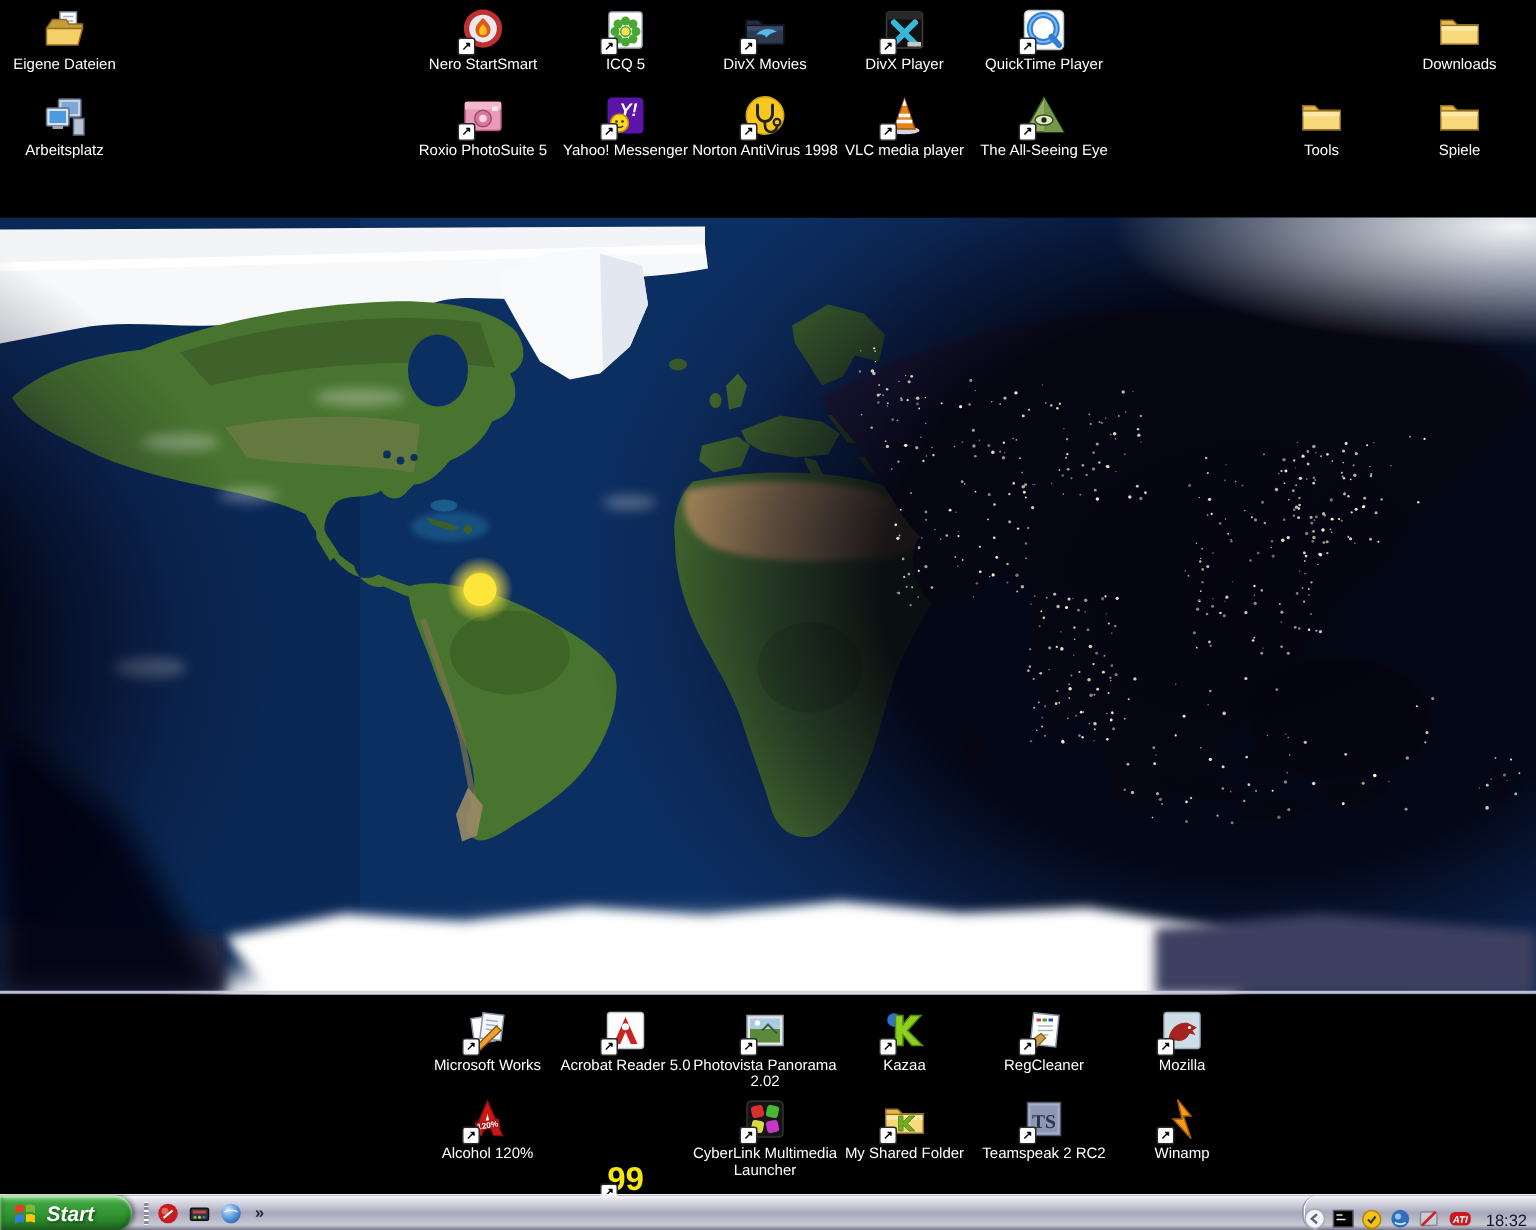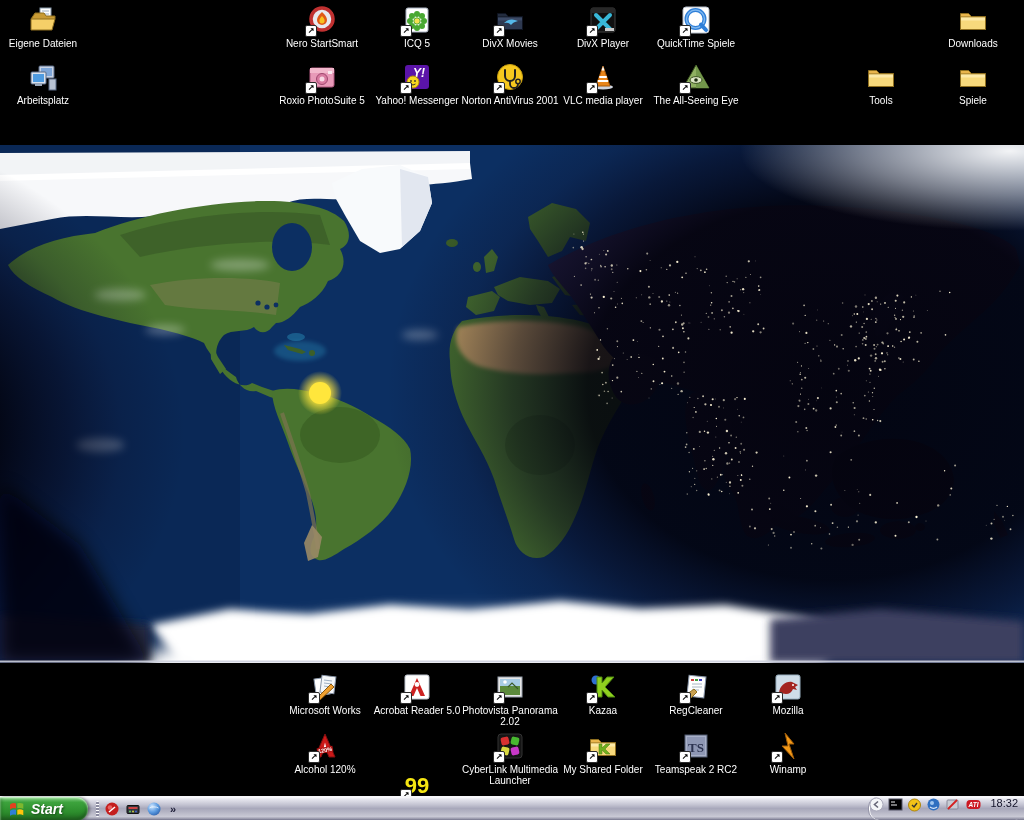--- a/index.html
+++ b/index.html
@@ -17,21 +17,21 @@
     background:linear-gradient(180deg,#fdfdfe 0%,#e8e8f0 8%,#c6c6d4 32%,#a8a8bb 50%,#b2b2c2 62%,#c9c9d5 85%,#9b9bad 94%,#73738a 100%);
     border-top:1px solid #f6f6fa;display:flex;align-items:center;}
   .start-btn{height:24px;min-width:88px;display:flex;align-items:center;gap:5px;padding:0 0 0 8px;box-sizing:border-box;
     background:linear-gradient(180deg,#8fd48f 0%,#3da33d 22%,#2e8f2e 60%,#227022 100%);
     border-radius:0 12px 12px 0;box-shadow:inset 0 1px 2px #d6ffd6,inset 0 -3px 4px #1c551c,2px 0 3px rgba(0,0,0,.4);
     color:#fff;font-weight:bold;font-style:italic;font-size:14px;text-shadow:1px 1px 2px #1a4d1a;cursor:pointer;}
   .ql{display:flex;align-items:center;gap:5px;margin-left:8px;}
   .ql-handle{width:3px;height:16px;background:repeating-linear-gradient(180deg,#fff 0 1px,#8a8aa0 1px 3px);border-radius:2px;}
   .qico{width:16px;height:16px;cursor:pointer;}
   .ql-chev{font-size:11px;font-weight:bold;color:#20203a;cursor:pointer;padding:0 3px;}
-  .tray{margin-left:auto;height:100%;display:flex;align-items:flex-start;gap:4px;padding:0 6px 0 0;border-left:1px solid #9494a8;box-shadow:inset 1px 0 0 #ffffff;border-radius:10px;}
+  .tray{margin-left:auto;height:100%;display:flex;align-items:flex-end;gap:4px;padding:0 6px 0 0;border-left:1px solid #9494a8;box-shadow:inset 1px 0 0 #ffffff;border-radius:10px;}
   .tico{width:15px;height:15px;cursor:pointer;}
   .clock{font-size:11px;color:#14142a;margin-left:3px;cursor:default;}
 </style>
 </head>
 <body>
 
 <div id="screen">
 
   <svg id="wallpaper" viewBox="0 0 1024 518" preserveAspectRatio="none">
     <defs>
@@ -735,21 +735,21 @@
       <div class="dicon" style="left: 646px; top: 4px;">
         <div class="ic">
        <svg viewBox="0 0 32 32" width="32" height="32">
             <rect x="3" y="3" width="26" height="26" rx="3" fill="#ffffff" stroke="#b8c0cc"></rect>
      <circle cx="15.5" cy="15" r="9" fill="none" stroke="#2f7fd8" stroke-width="4"></circle>
      <circle cx="15.5" cy="15" r="9" fill="none" stroke="#7fb8f0" stroke-width="1.4"></circle>
      <path d="M21 20.5l5 5.5" stroke="#2f7fd8" stroke-width="4" stroke-linecap="round"></path>
           </svg>
        <div class="sc">↗</div>
      </div>
-     <div class="lbl">QuickTime Spiele</div>
+     <div class="lbl">QuickTime Player</div>
       </div>
       <div class="dicon" style="left: 923px; top: 4px;">
         <div class="ic">
        <svg viewBox="0 0 32 32" width="32" height="32">
             <path d="M3.5 25.5v-16h8l3 3h14v13z" fill="#e9b54c" stroke="#8f6f1f"></path>
    <path d="M3.5 25.5v-12.5h25v12.5z" fill="#f7d97c" stroke="#8f6f1f"></path>
    <path d="M4 13.5h24v3H4z" fill="#fce9a8"></path>
           </svg>
 
      </div>
@@ -799,21 +799,21 @@
       <div class="dicon" style="left: 460px; top: 61px;">
         <div class="ic">
        <svg viewBox="0 0 32 32" width="32" height="32">
             <circle cx="16" cy="16" r="12.5" fill="#f6c81e" stroke="#caa010"></circle>
      <path d="M11 9v6a5 5 0 0 0 10 0V9" fill="none" stroke="#222222" stroke-width="2" stroke-linecap="round"></path>
      <path d="M16 20v3a4 4 0 0 0 8 0v-1" fill="none" stroke="#222222" stroke-width="1.8"></path>
      <circle cx="24" cy="20.5" r="2.2" fill="none" stroke="#222222" stroke-width="1.5"></circle>
           </svg>
        <div class="sc">↗</div>
      </div>
-     <div class="lbl">Norton AntiVirus 2001</div>
+     <div class="lbl">Norton AntiVirus 1998</div>
       </div>
       <div class="dicon" style="left: 553px; top: 61px;">
         <div class="ic">
        <svg viewBox="0 0 32 32" width="32" height="32">
             <ellipse cx="16" cy="26" rx="10" ry="2.5" fill="#cfd4de"></ellipse>
      <path d="M16 5l7 20H9z" fill="#e8851a" stroke="#a85808"></path>
      <path d="M12.2 16h7.6M10.8 20h10.4" stroke="#ffffff" stroke-width="2.2"></path>
      <path d="M16 5l1.5 4.5h-3z" fill="#ffffff"></path>
           </svg>
        <div class="sc">↗</div>

